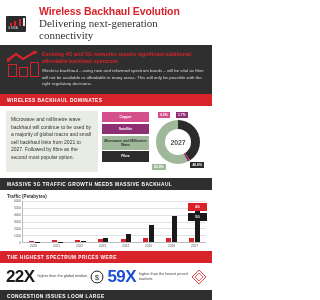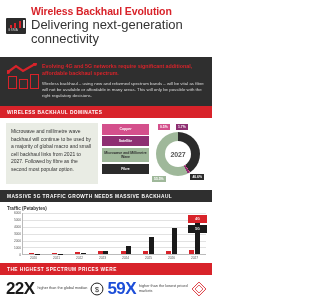--- a/index.html
+++ b/index.html
@@ -6,32 +6,32 @@
   body{
     width:212px;height:300px;overflow:hidden;
     background:#ffffff;
     font-family:"Liberation Sans", sans-serif;
     color:#222;
     -webkit-font-smoothing:none;
   }
   .page{width:212px;height:300px;position:relative;background:#fff;box-sizing:border-box;}
 
   
-  .header{display:flex;align-items:center;gap:5px;padding:6px 6px 12px 6px;background:#fff;}
+  .header{display:flex;align-items:center;gap:13px;padding:6px 6px 4px 6px;background:#fff;}
   .logo{width:20px;height:16px;background:#2b2b2b;position:relative;flex:0 0 auto;border-radius:1px;}
   .logo .bars{position:absolute;left:3px;top:2.5px;display:flex;align-items:flex-end;gap:1px;height:8px;}
   .logo .bars i{display:block;width:2px;background:#d8232a;}
   .logo .bars i:nth-child(1){height:3px;}
   .logo .bars i:nth-child(2){height:5px;}
   .logo .bars i:nth-child(3){height:7px;}
   .logo .bars i:nth-child(4){height:8px;background:#e8e8e8;}
   .logo .lw{position:absolute;left:2px;bottom:2px;font-size:3px;color:#ddd;letter-spacing:.3px;}
   .htitle{line-height:1.05;}
   .htitle h1{margin:0;font-size:10.5px;color:#d8232a;font-weight:bold;letter-spacing:-.1px;}
-  .htitle h2{margin:1px 0 0 0;font-size:13px;color:#333;font-weight:normal;}
+  .htitle h2{margin:1px 0 0 0;font-size:11px;color:#333;font-weight:normal;font-family:Liberation Serif, serif;}
 
   
   .intro{background:#2f2f2f;color:#fff;display:flex;gap:5px;padding:6px 6px 7px 7px;align-items:flex-start;}
   .intro-ico{flex:0 0 auto;width:30px;height:26px;position:relative;}
   .intro-ico .arrow{position:absolute;left:0;top:0;width:30px;height:11px;}
   .intro-ico .cols{position:absolute;left:1px;bottom:0;display:flex;gap:2px;align-items:flex-end;}
   .intro-ico .cols i{display:block;width:7px;border:1.4px solid #d8232a;background:transparent;}
   .intro-ico .cols i:nth-child(1){height:11px;}
   .intro-ico .cols i:nth-child(2){height:8px;}
   .intro-ico .cols i:nth-child(3){height:13px;}

